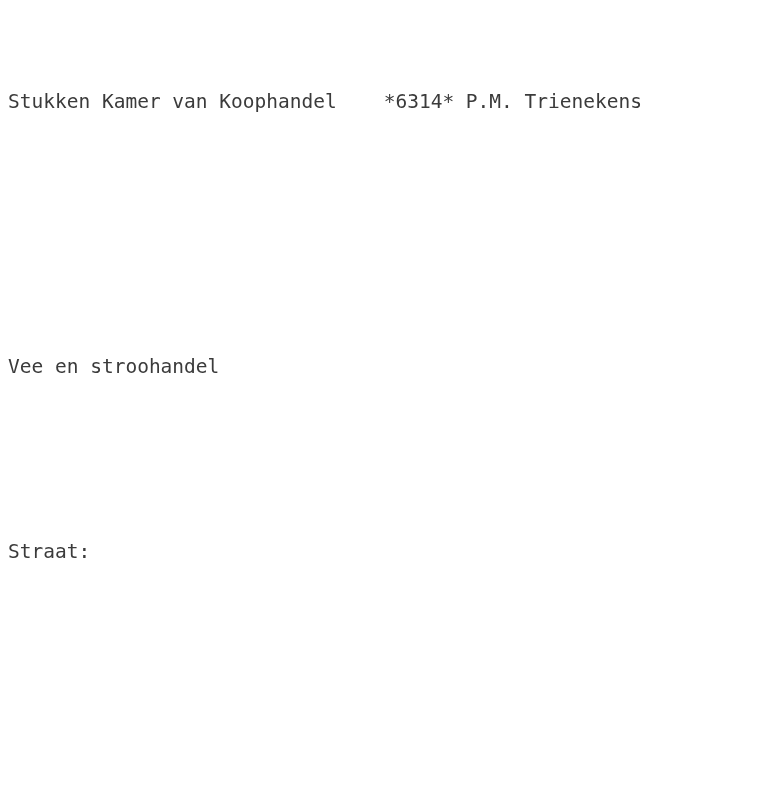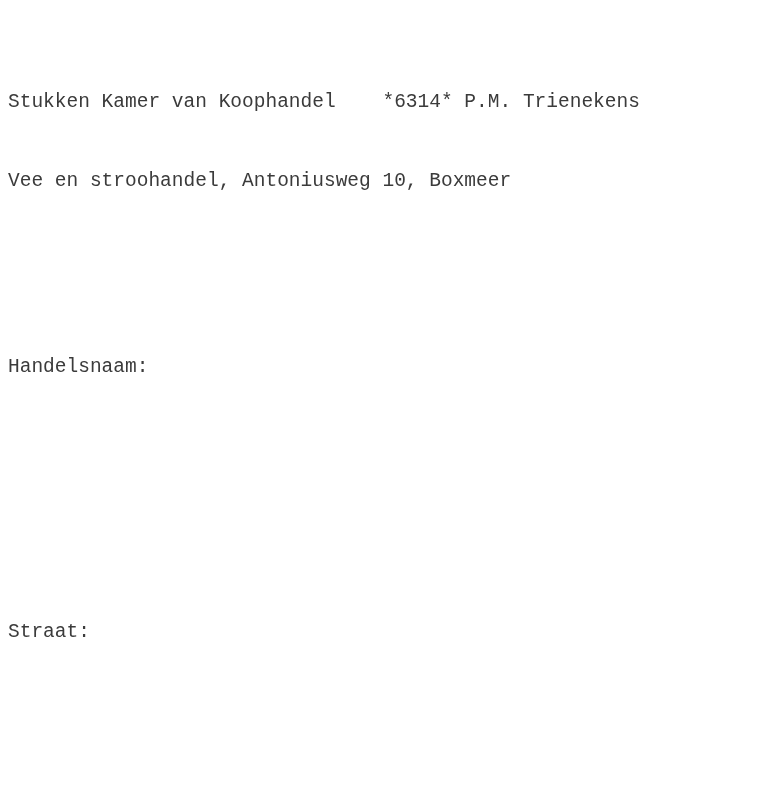--- a/index.html
+++ b/index.html
@@ -16,34 +16,32 @@
     box-sizing: border-box;
     padding: 9px 0 0 8px;
     font-family: "DejaVu Sans Mono", "Liberation Mono", monospace;
     font-size: 19.5px;
     line-height: 26.5px;
     color: #3b3b3b;
     white-space: pre;
   }
   .line {
     height: 26.5px;
-    font-family: Liberation Mono, monospace;
   }
 </style>
 </head>
 <body>
 
 <div class="doc">
 
   <div class="line">Stukken Kamer van Koophandel    *6314* P.M. Trienekens</div>
-  <div class="line">Vee en stroohandel, Antoniusweg 10, Boxmeer</div>
 
   <div class="line"></div>
-  <div class="line">Handelsnaam:</div>
   <div class="line"></div>
+  <div class="line">Vee en stroohandel</div>
 
   <div class="line"></div>
   <div class="line">Straat:</div>
   
   
 
   
   
   
   

